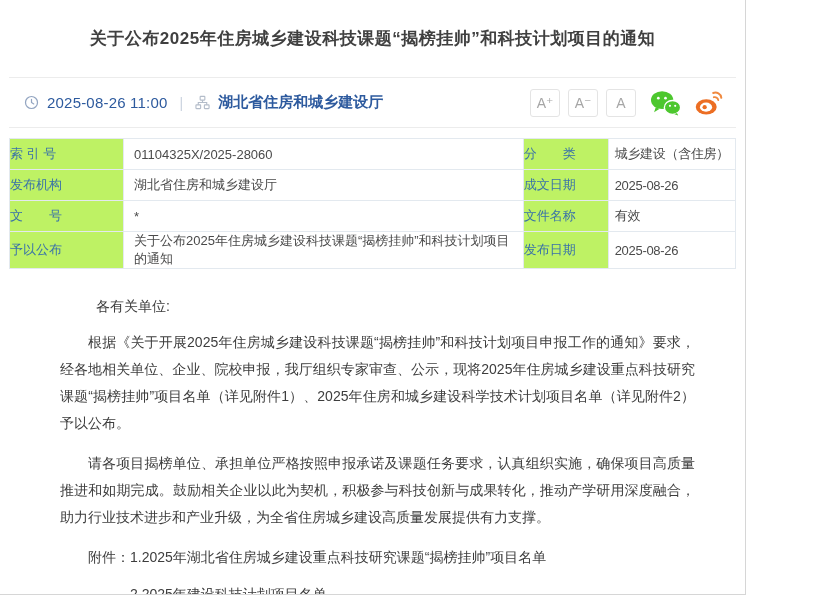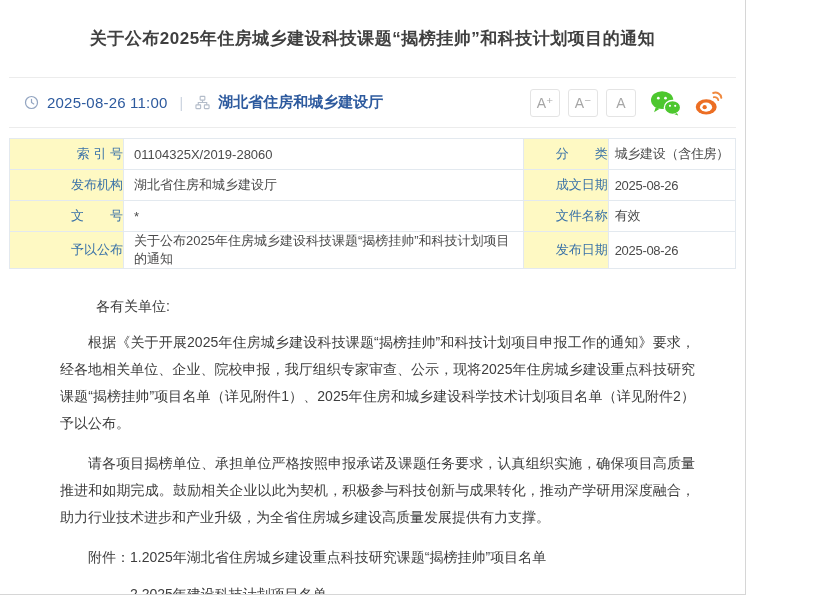--- a/index.html
+++ b/index.html
@@ -56,22 +56,22 @@
   
   .info-table-wrap { margin:10px 9px 0; }
   table.info-table {
     width:100%; border-collapse:collapse;
     font-size:13px;
   }
   table.info-table th, table.info-table td {
     border:1px solid #e3e9ef; height:31px; vertical-align:middle;
   }
   table.info-table th {
-    background:#fef9c3; color:#3a72a8; font-weight:normal;
-    text-align:right; white-space:nowrap;
+    background:#bef264; color:#3a72a8; font-weight:normal;
+    text-align:left; white-space:nowrap;
   }
   table.info-table td { color:#4a4a4a; text-align:left; padding:0 10px; background:#fff; }
   .col-l1 { width:114px; }
   .col-l2 { width:85px; }
   .col-v2 { width:119px; }
   table.info-table td.v2cell { padding:1px 6px; letter-spacing:-.3px; white-space:nowrap; }
   
   .doc-body {
     padding:24px 50px 0 60px;
     font-size:14px; line-height:27px; color:#3d3d3d;
@@ -138,21 +138,21 @@
       </span>
     </div>
   </div>
   <div class="divider"></div>
 
   <div class="info-table-wrap">
     <table class="info-table">
       <tbody>
           <tr>
         <th class="col-l1">索 引 号</th>
-        <td>01104325X/2019-28060</td>
+        <td>01104325X/2025-28060</td>
         <th class="col-l2">分　　类</th>
         <td class="col-v2 v2cell">城乡建设（含住房）</td>
       </tr>
       <tr>
         <th>发布机构</th>
         <td>湖北省住房和城乡建设厅</td>
         <th>成文日期</th>
         <td class="v2cell">2025-08-26</td>
       </tr>
       <tr>

